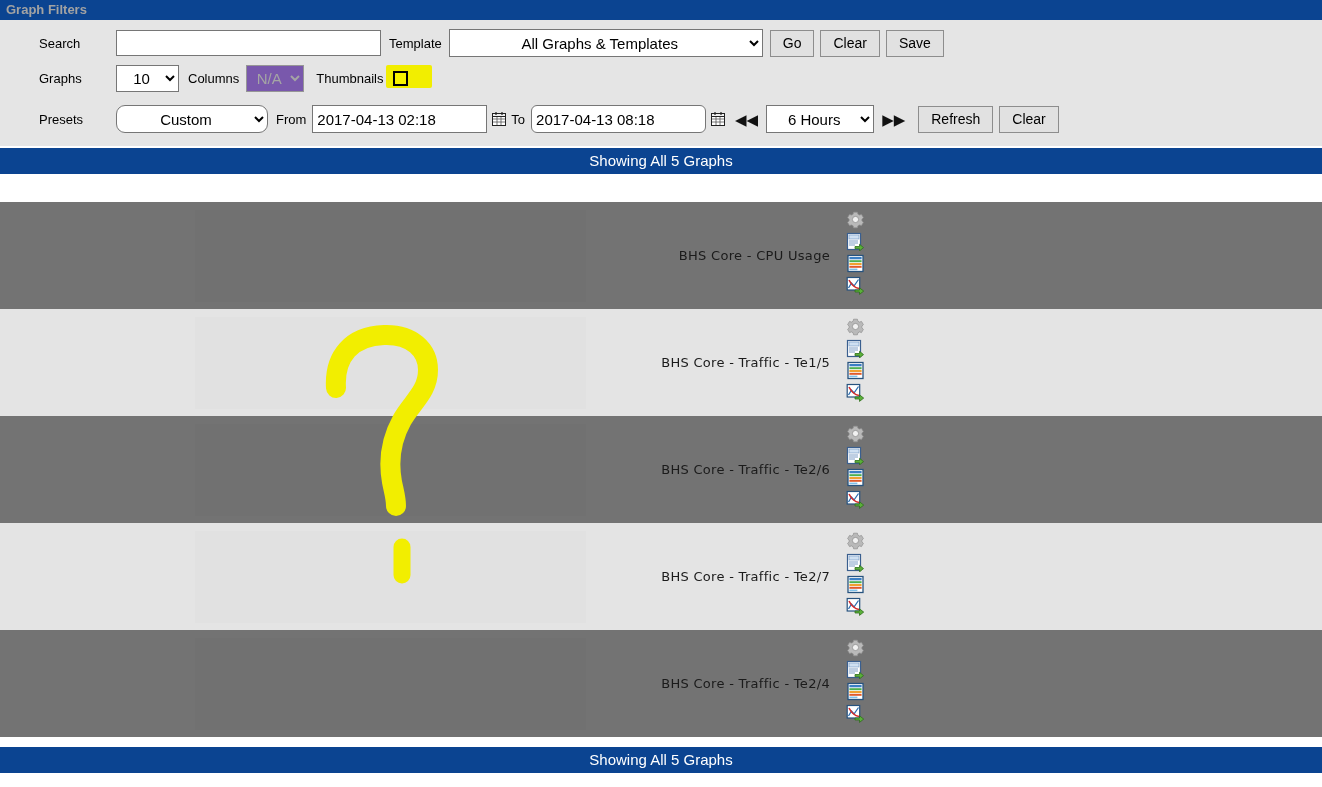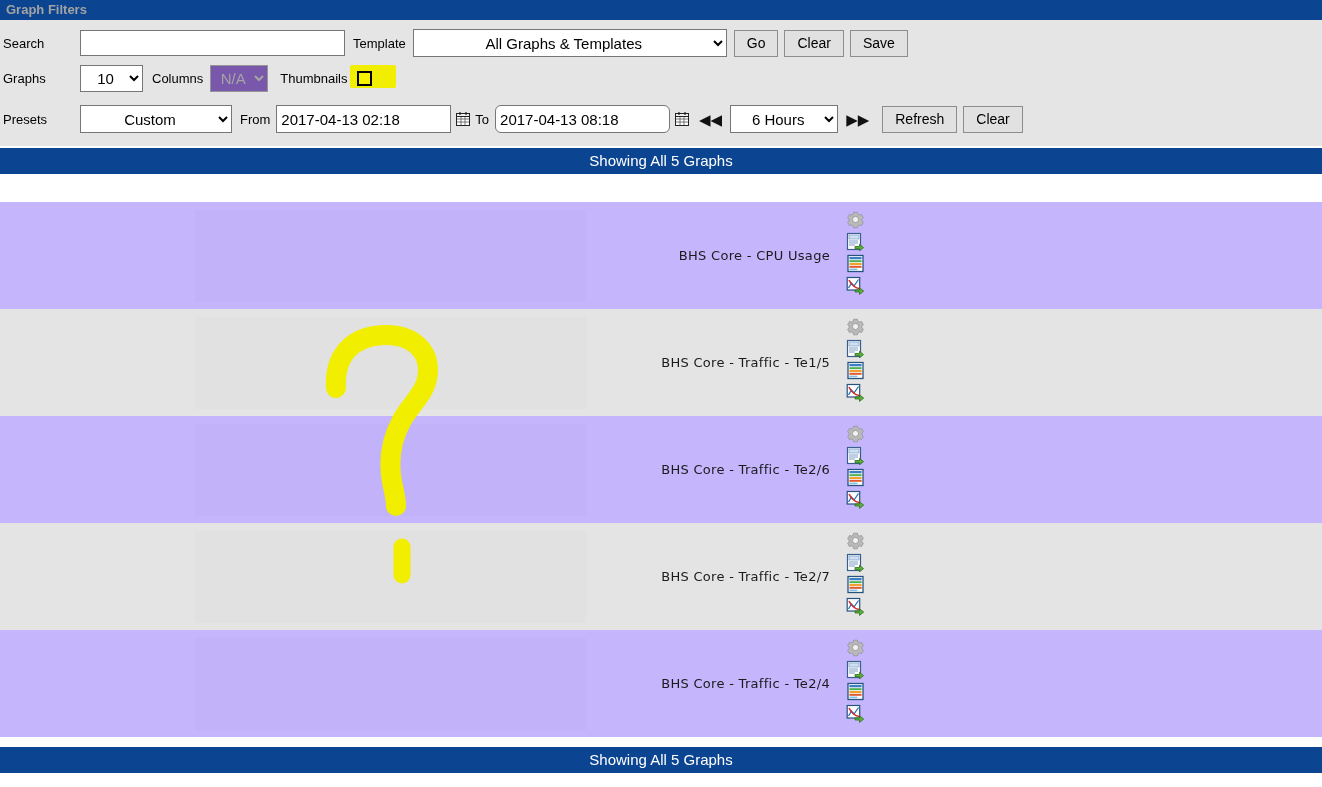--- a/index.html
+++ b/index.html
@@ -30,21 +30,21 @@
     padding-left: 6px;
   }
 
   
   .filter-panel {
     position: absolute;
     left: 0; top: 20px;
     width: 1322px; height: 126px;
     background: #e5e5e5;
   }
-  .frow { position: absolute; left: 0; width: 1066px; display: flex; align-items: center; }
+  .frow { position: absolute; left: 0; width: 1066px; display: flex; align-items: center; padding-left: 36px; }
   .frow-1 { top: 9px; height: 28px; }
   .frow-2 { top: 44px; height: 28px; }
   .frow-3 { top: 84px; height: 30px; }
 
   .flabel {
     font-size: 13px;
     color: #000000;
     white-space: nowrap;
   }
   .lbl-search  { width: 80px; padding-left: 3px; }
@@ -71,21 +71,21 @@
     background: #ffffff;
     border: 1px solid #767676;
     height: 27px;
     padding: 1px 2px;
     outline: none;
     text-align: center;
   }
   #template-select { width: 314px; height: 28px; font-size: 15px; }
   #graphs-select { width: 63px; }
   #columns-select { width: 58px; color: #8a8a8a; background: #4c1d95; }
-  #presets-select { width: 152px; height: 28px; }
+  #presets-select { width: 152px; height: 28px; border-radius: 9px; }
   #timespan-select { width: 108px; height: 28px; }
 
   .btn {
     font-family: "Liberation Sans", sans-serif;
     font-size: 14px;
     color: #000;
     background: #e1e1e1;
     border: 1px solid #8d8d8d;
     height: 27px;
     padding: 0 12px;
@@ -163,21 +163,21 @@
     left: 0; top: 202px;
     width: 1322px; height: 535px;
   }
   .graph-row {
     position: relative;
     width: 1322px;
     height: 107px;
     display: flex;
     align-items: center;
   }
-  .graph-row.odd  { background: #c4b5fd; }
+  .graph-row.odd  { background: #737373; }
   .graph-row.even { background: #e4e4e4; }
 
   .graph-placeholder {
     position: absolute;
     left: 195px; top: 8px;
     width: 391px; height: 92px;
     background: rgba(0,0,0,0.012);
   }
 
   .graph-label {

